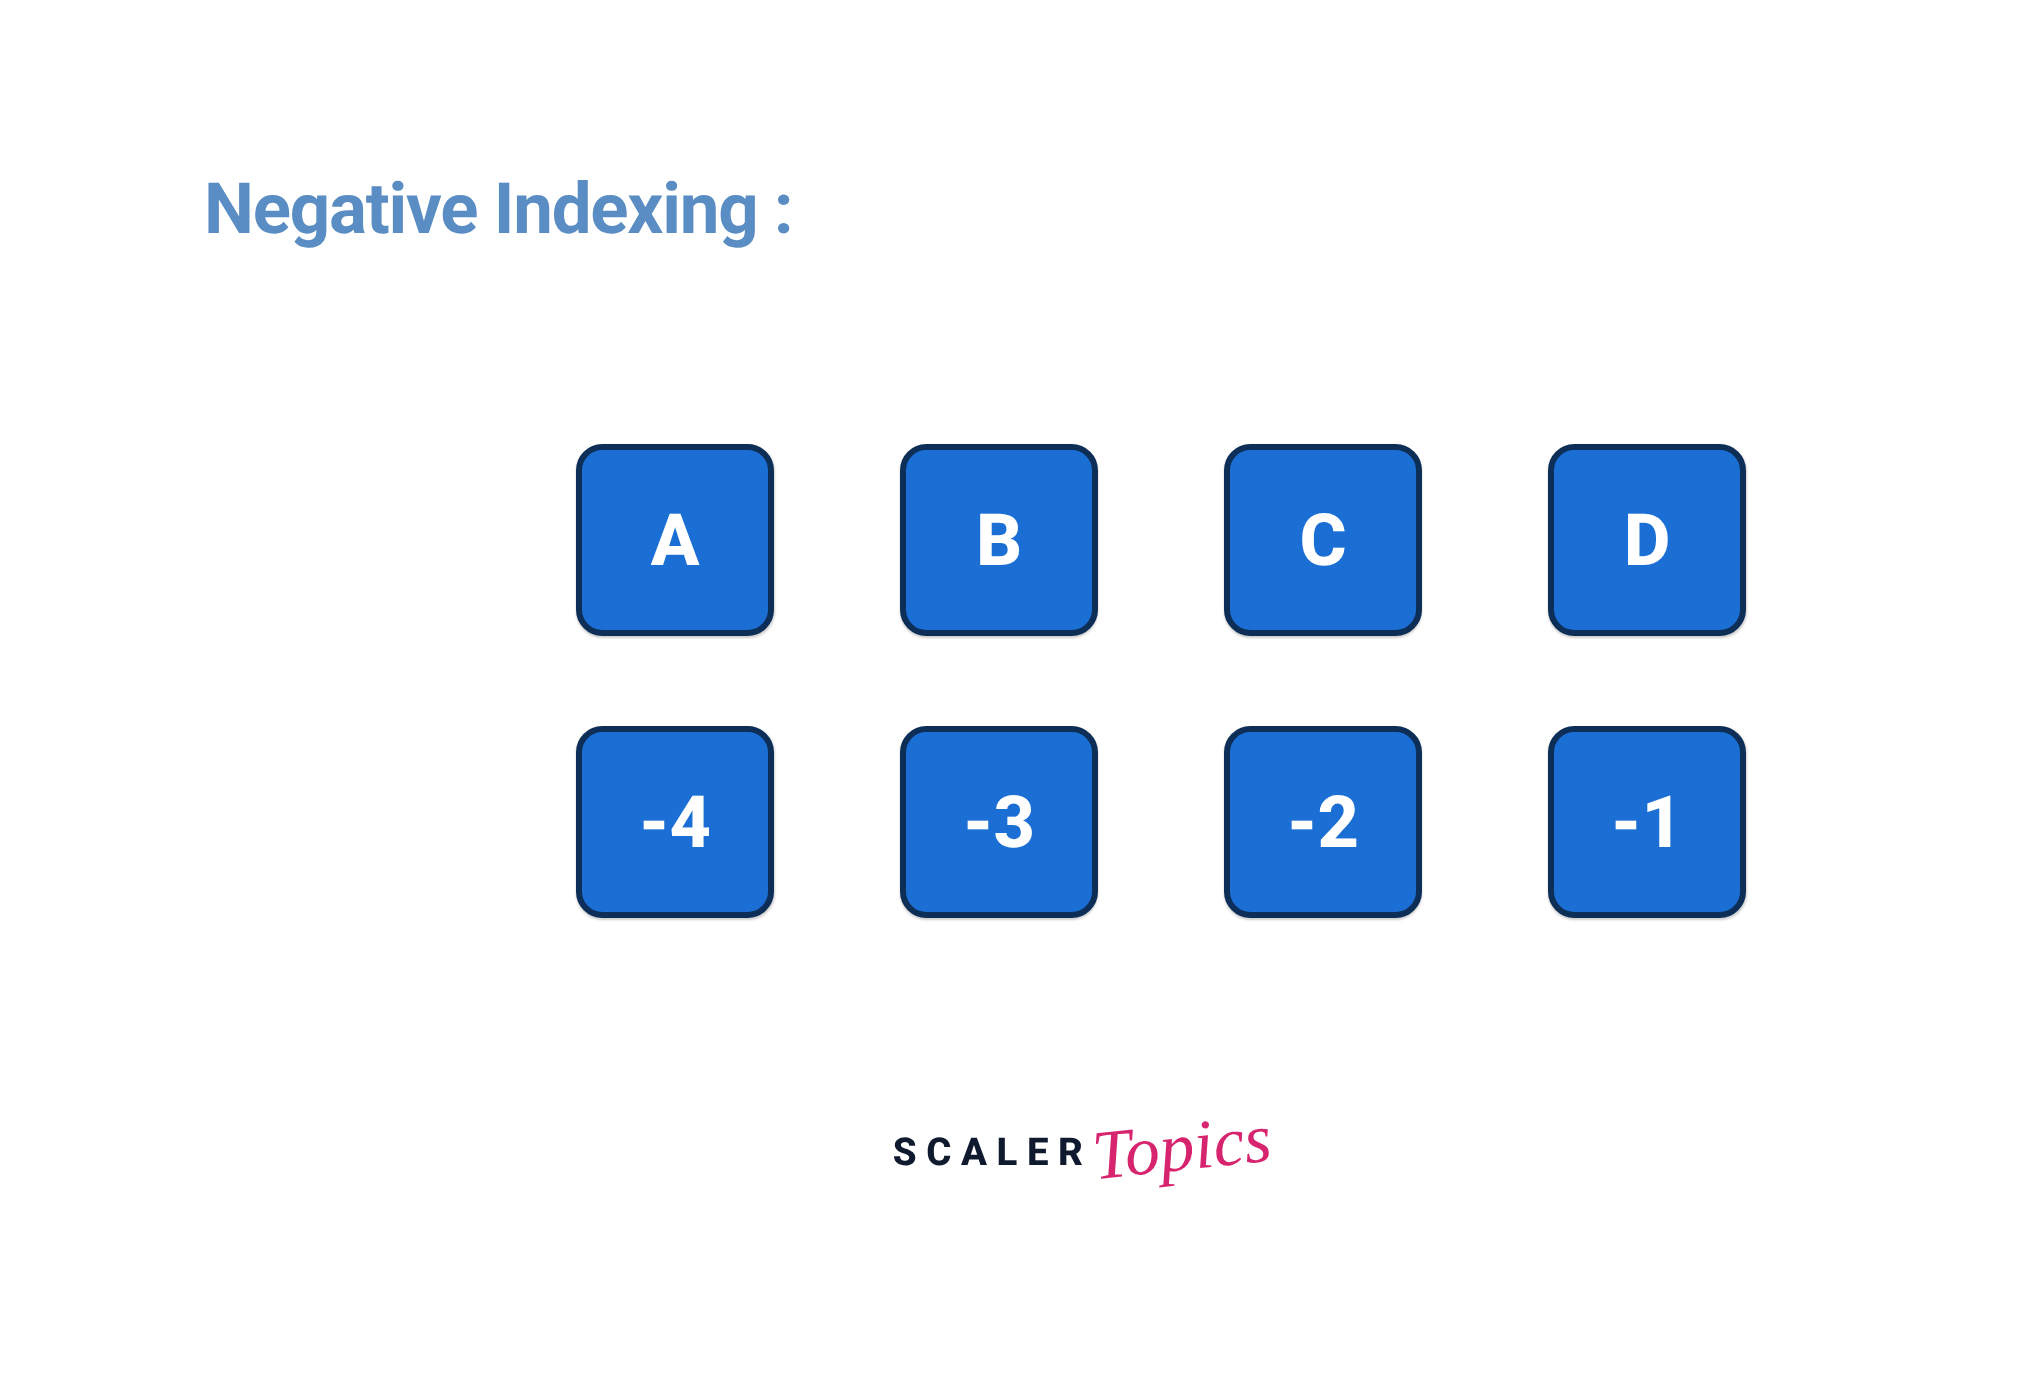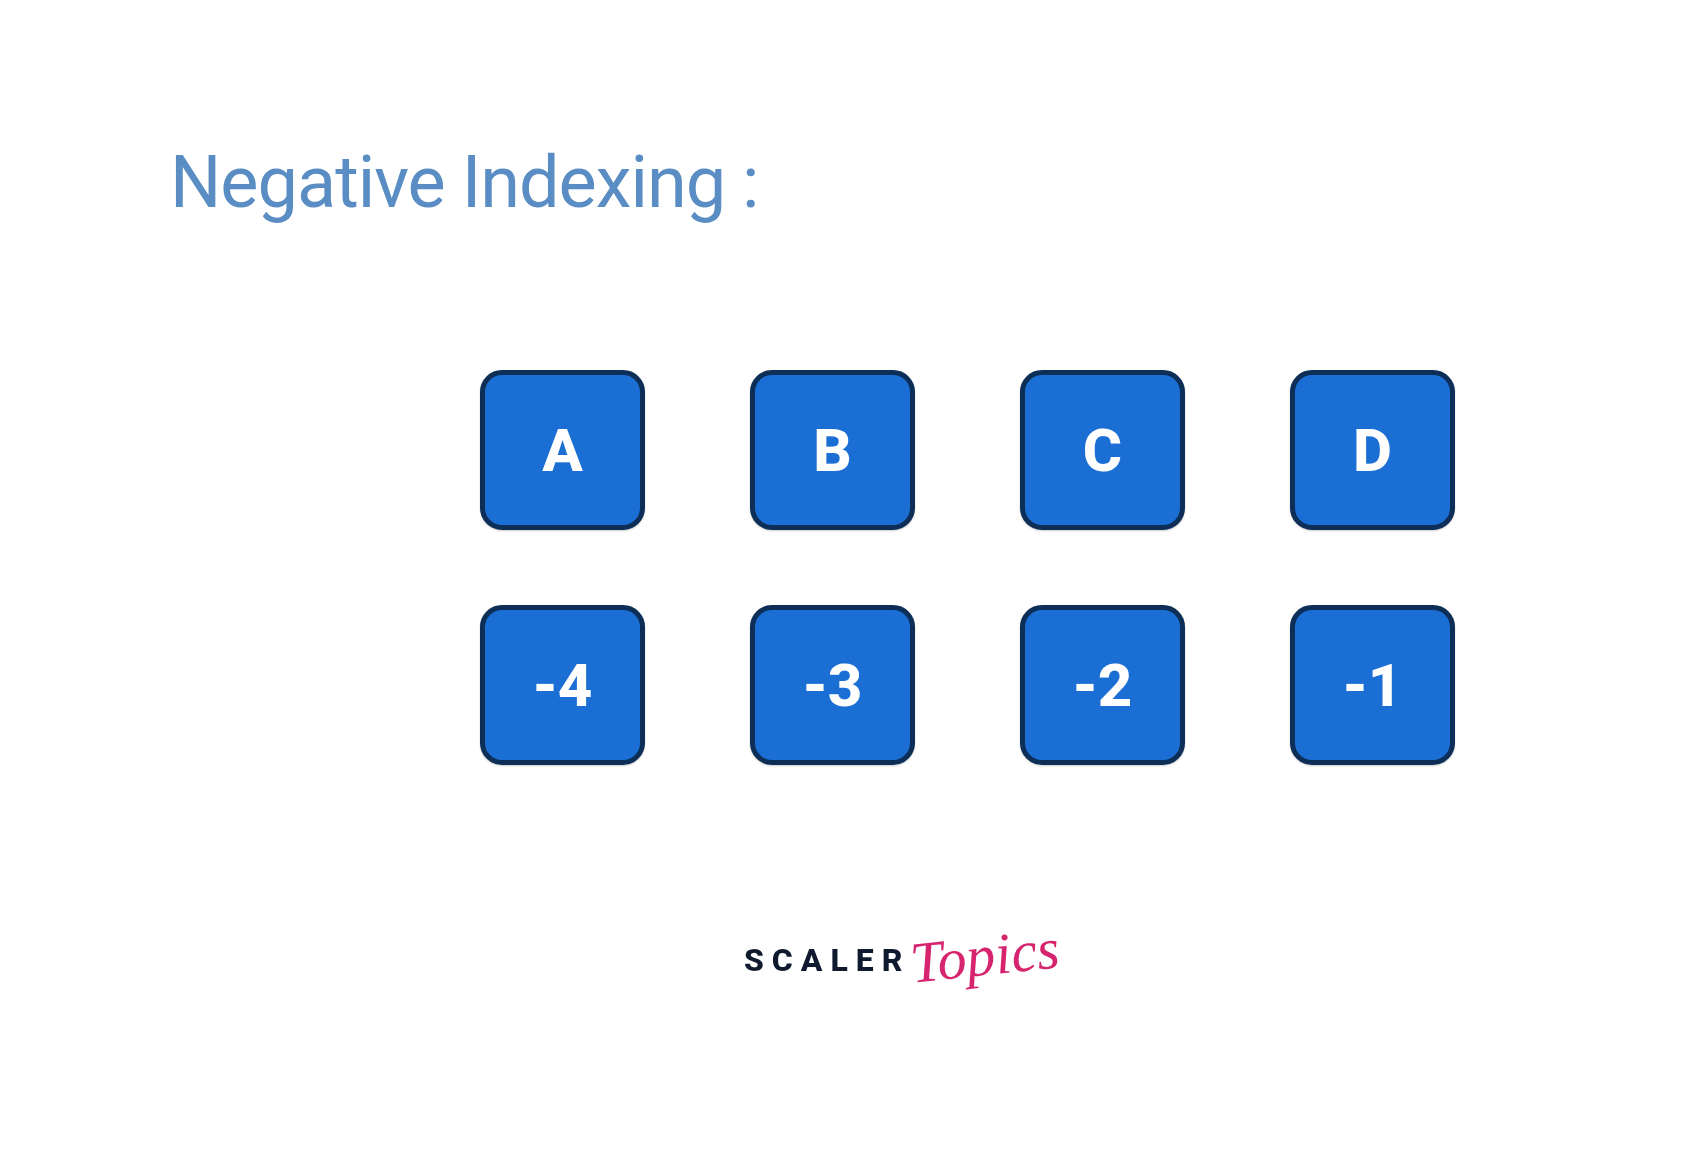--- a/index.html
+++ b/index.html
@@ -11,22 +11,22 @@
       width: 1701px;
       height: 1165px;
       background: #ffffff;
       font-family: -apple-system, BlinkMacSystemFont, 'Segoe UI', Roboto, Helvetica, Arial, sans-serif;
       position: relative;
     }
     .title {
       position: absolute;
       top: 140px;
       left: 170px;
-      font-size: 72px;
-      font-weight: 400;
+      font-size: 59px;
+      font-weight: 700;
       color: #5a8dc3;
       letter-spacing: -1px;
     }
     .diagram-container {
       position: absolute;
       top: 370px;
       left: 480px;
       display: flex;
       flex-direction: column;
       gap: 75px;

